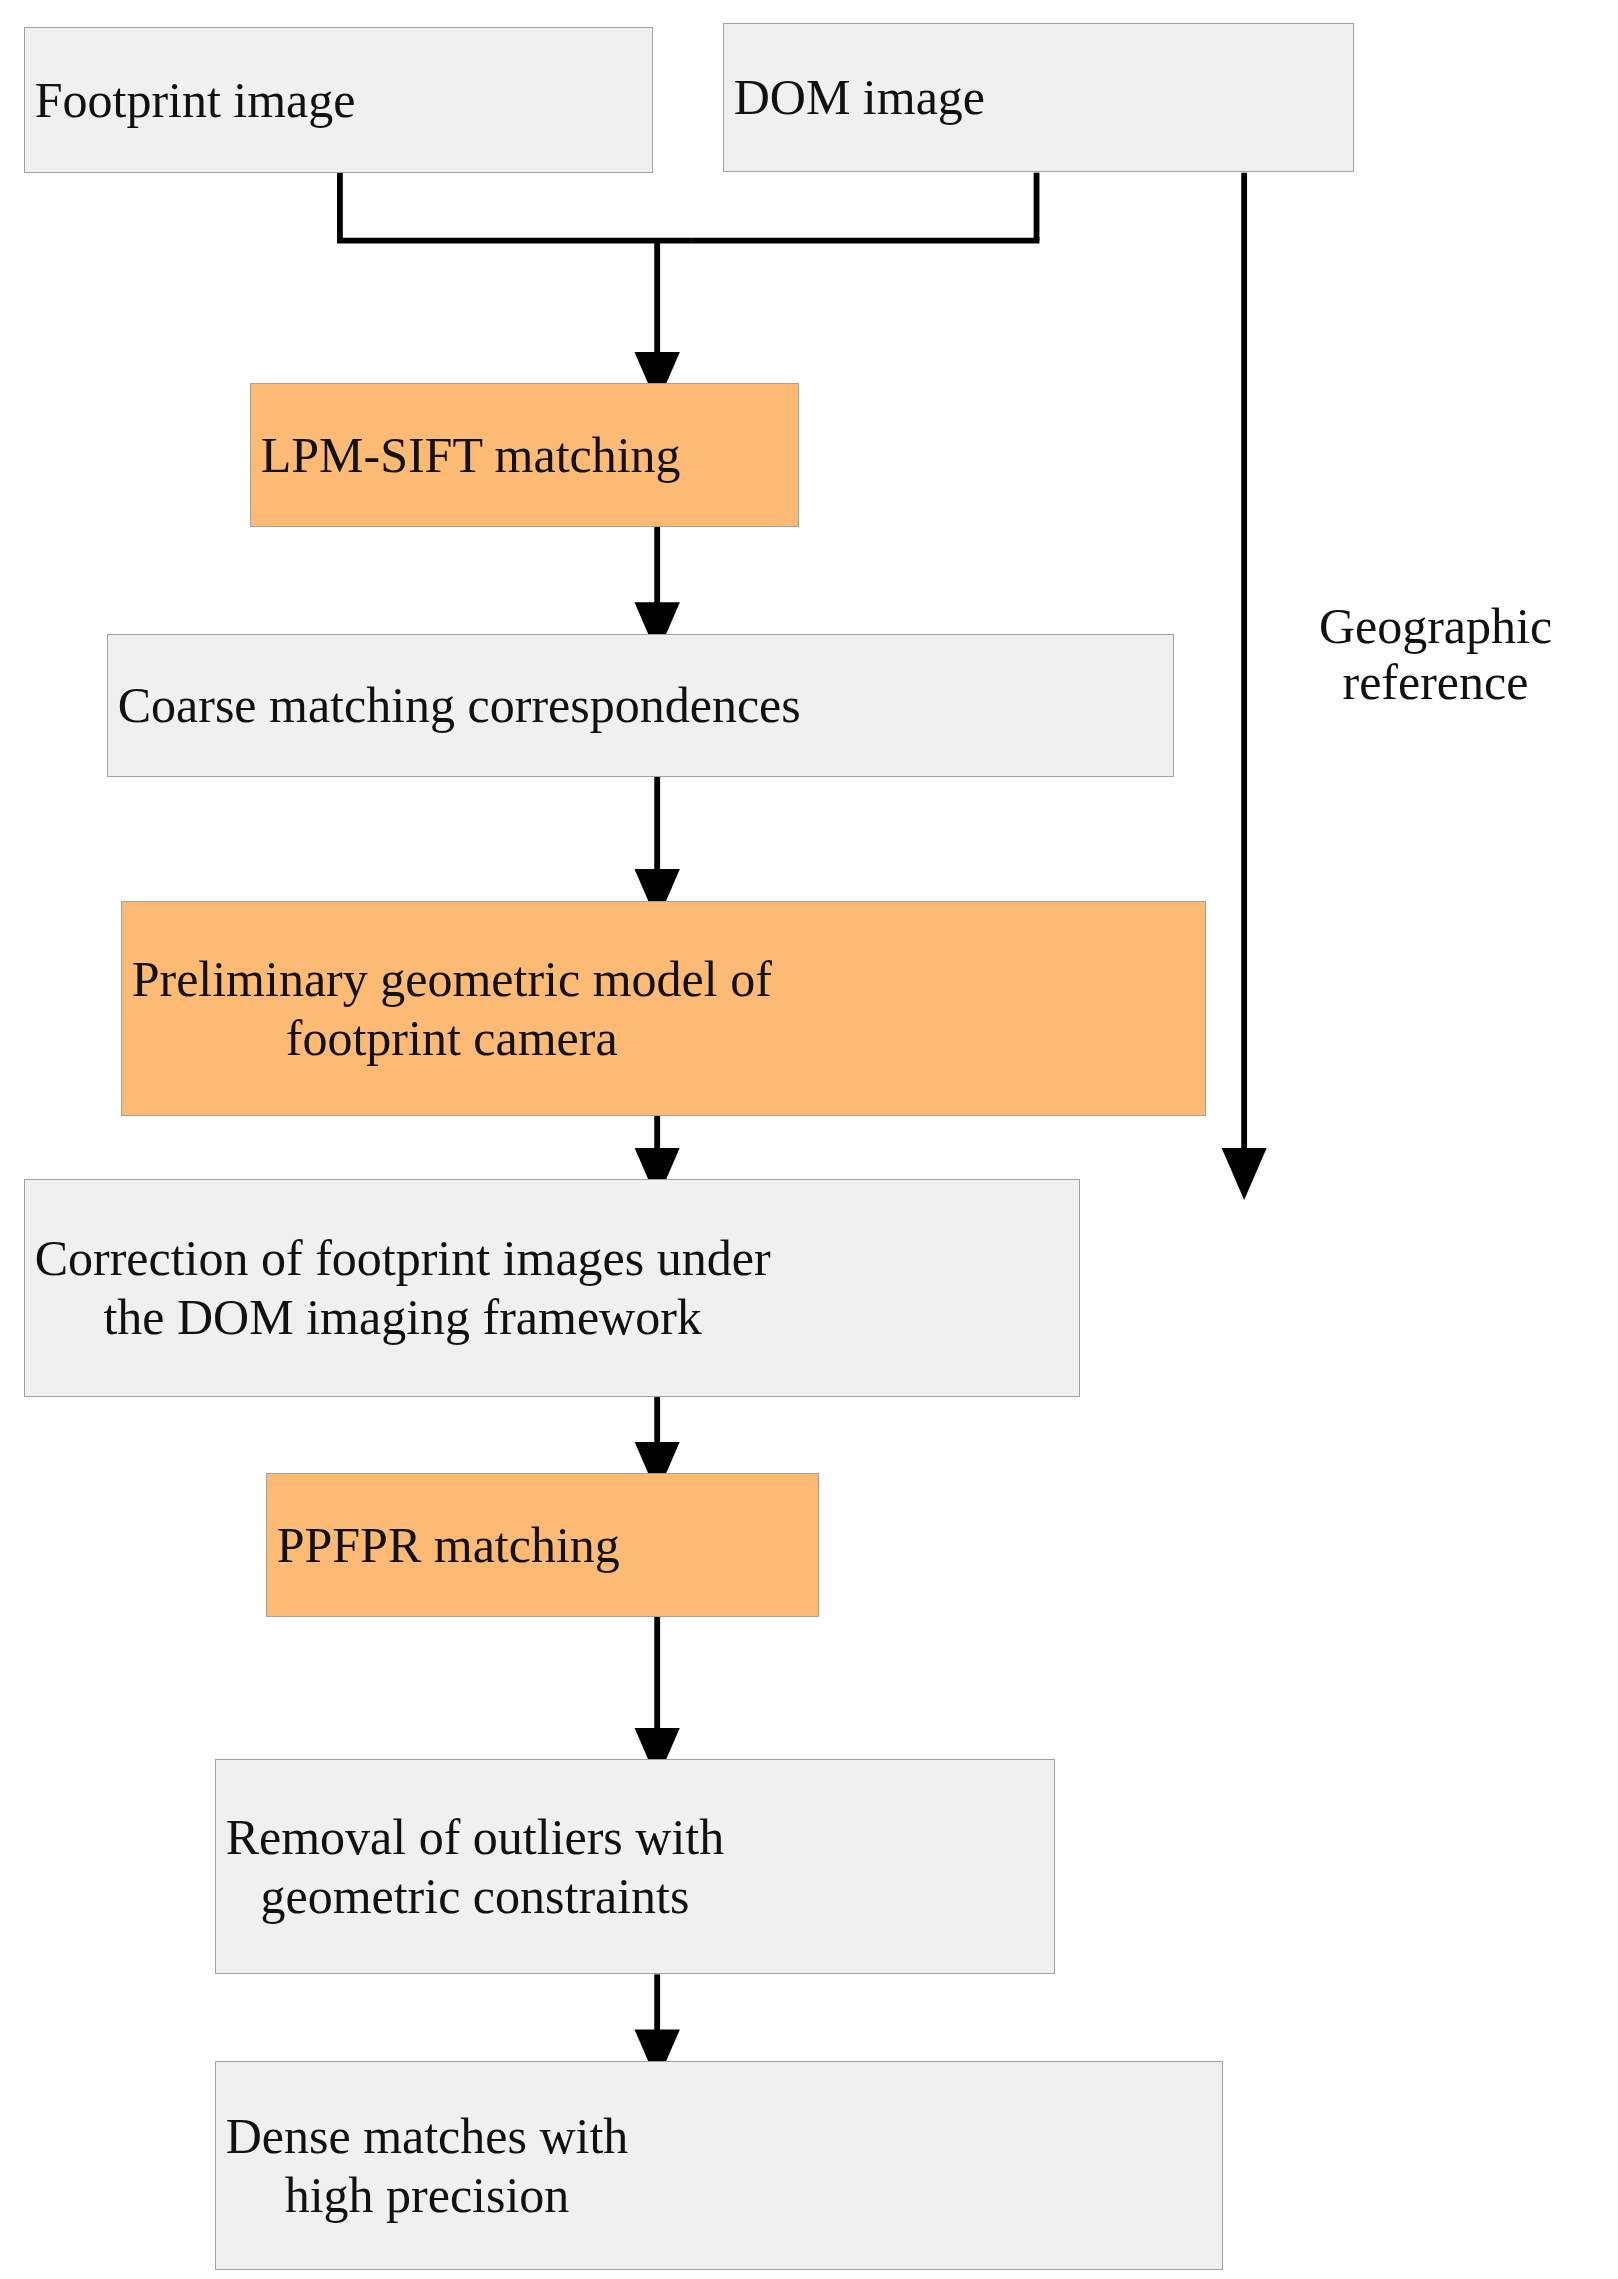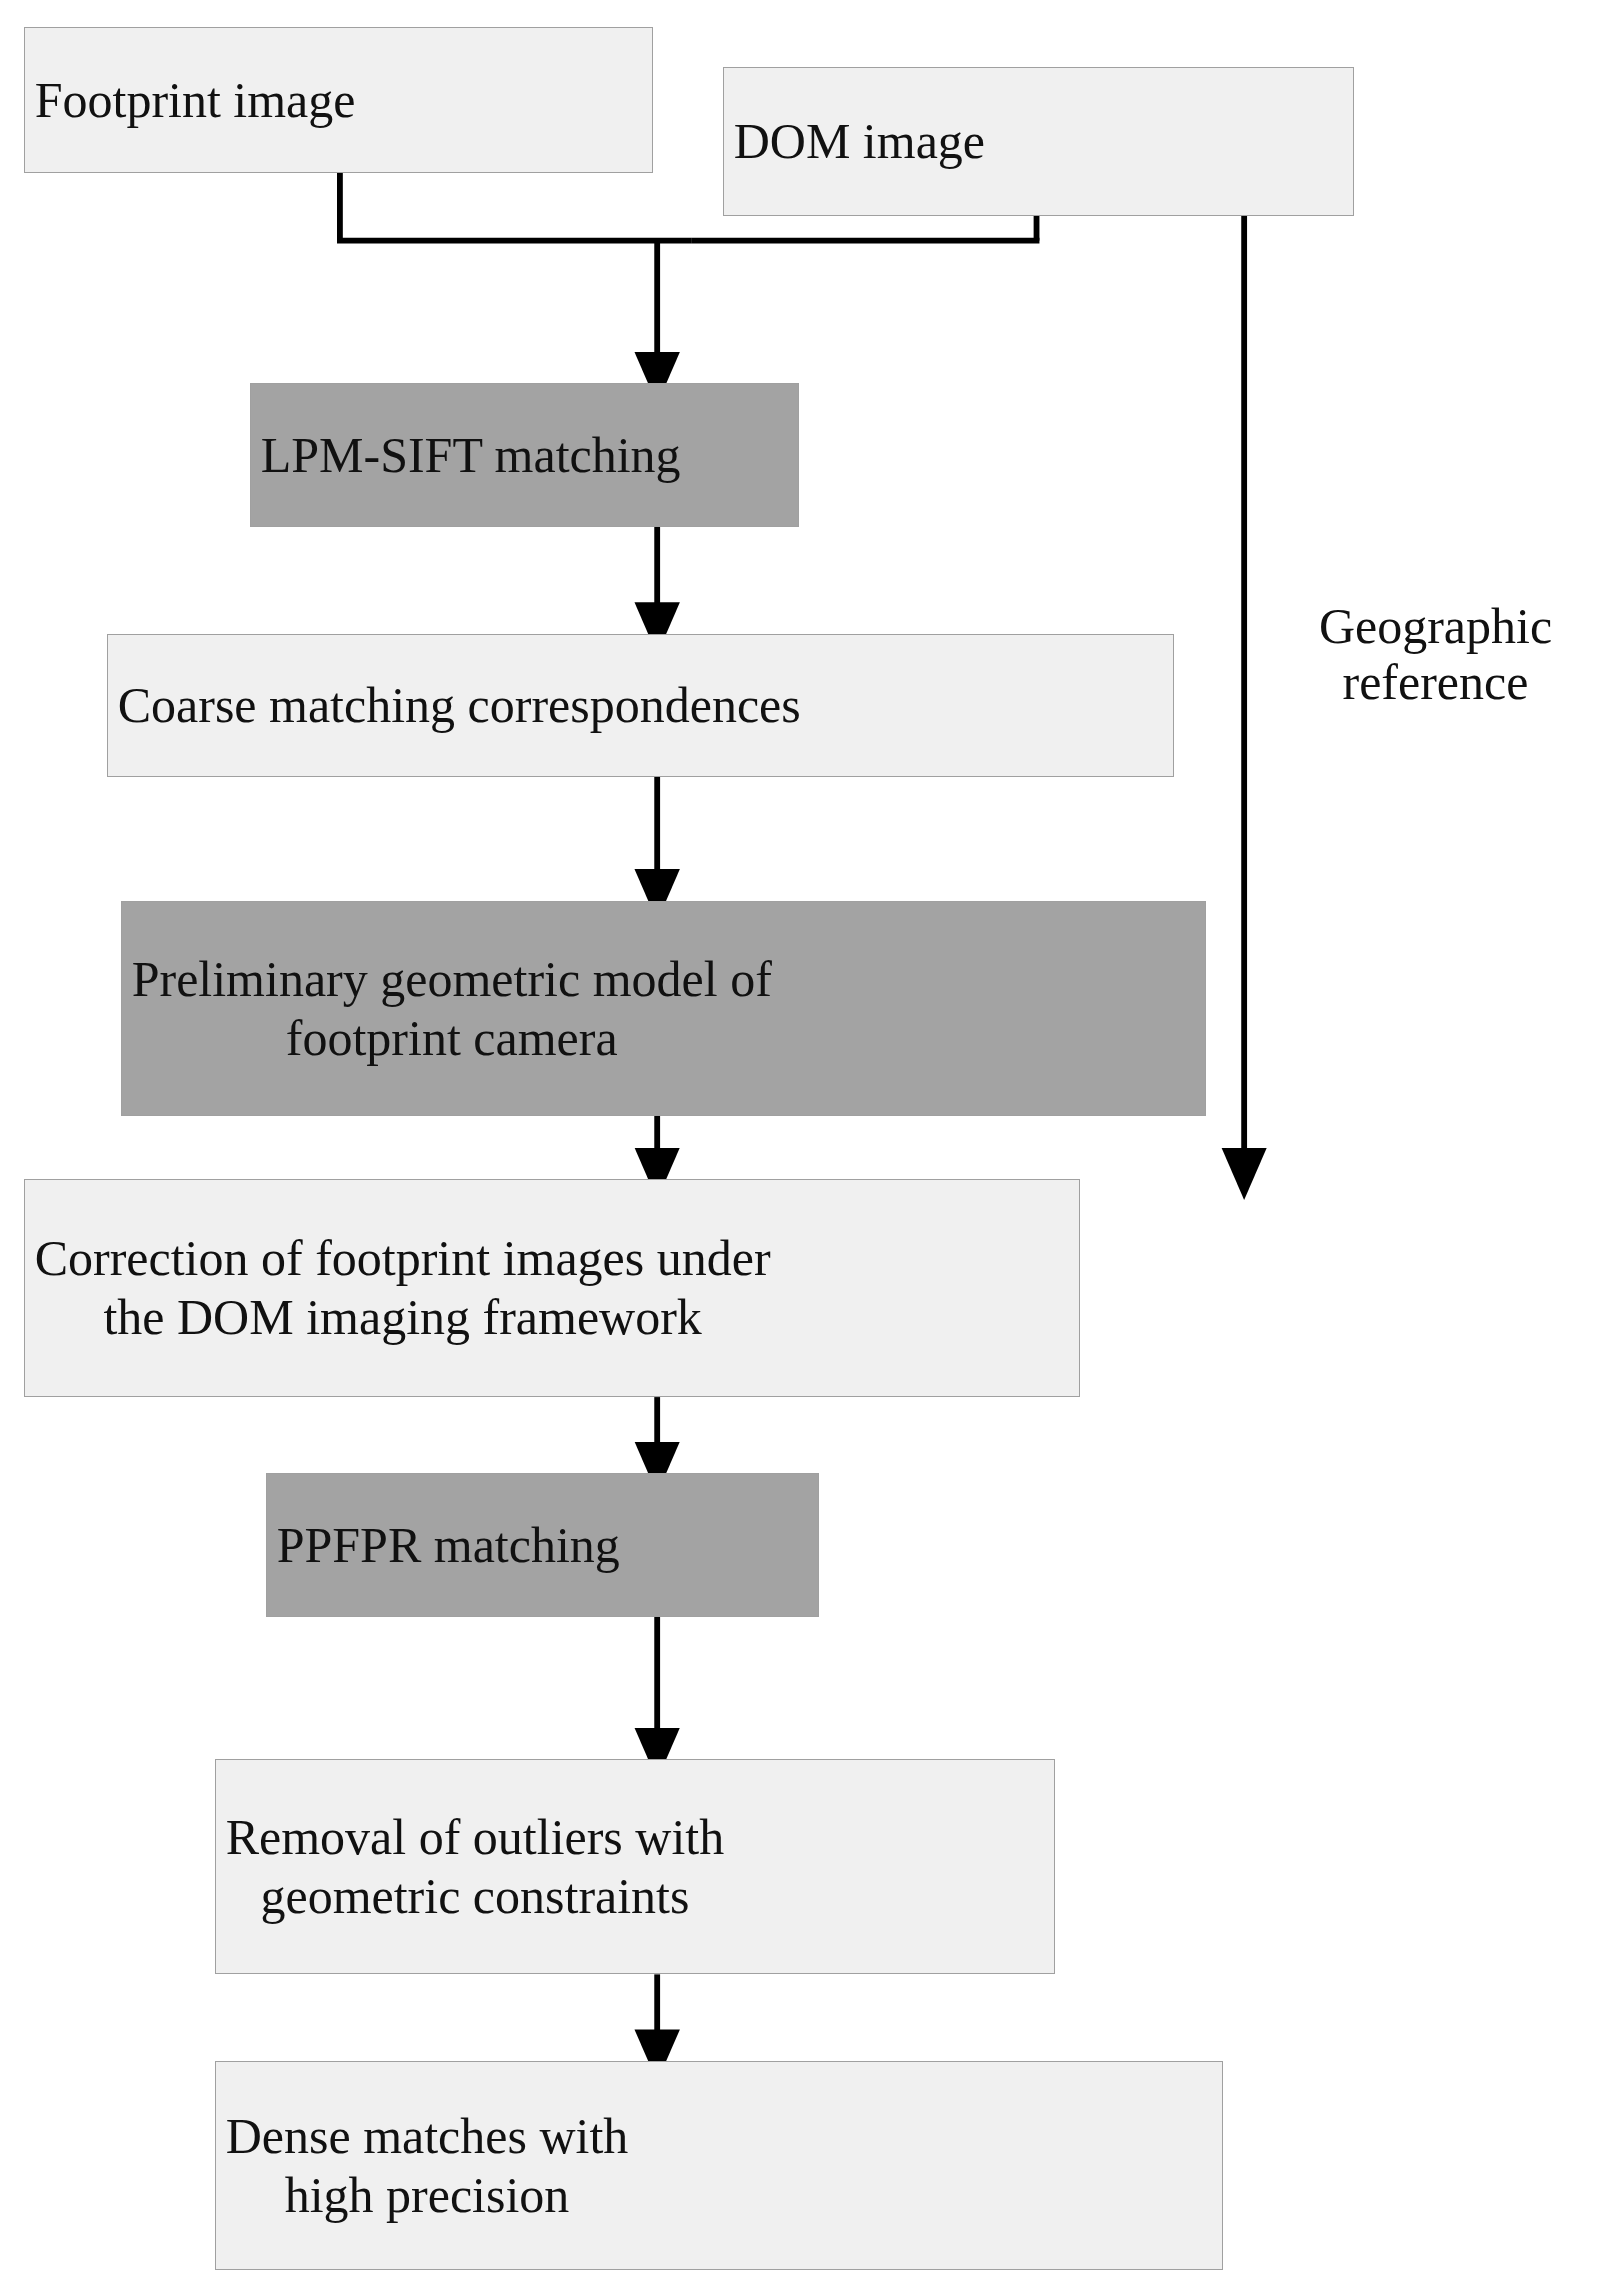--- a/index.html
+++ b/index.html
@@ -30,21 +30,21 @@
     box-sizing: border-box;
     border: 1.9px solid #a0a0a0;
     display: flex;
     align-items: center;
     text-align: center;
     line-height: 1.18;
     color: #111111;
     font-family: "Liberation Serif", "DejaVu Serif", serif;
   }
   .node.fill-grey  { background: #f0f0f0; }
-  .node.fill-blue  { background: #a3a3a3; }
+  .node.fill-blue  { background: #fdba74; }
   .node .node-label {
     display: block;
     padding: 0 9.7px;
     white-space: pre-line;
     font-size: 50px;
   }
   .edge-label {
     position: absolute;
     color: #111111;
     font-family: "Liberation Serif", "DejaVu Serif", serif;
@@ -106,21 +106,21 @@
 
     <g>
       <line x1="677" y1="2035" x2="677" y2="2117" stroke="#000000" stroke-width="6" marker-end="url(#arrowhead)"></line>
     </g>
   </svg>
 
   <div class="node fill-grey" style="left: 24px; top: 27px; width: 629px; height: 146px;">
     <span class="node-label">Footprint image</span>
   </div>
 
-  <div class="node fill-grey" style="left: 723px; top: 23px; width: 631px; height: 149px; margin-top: 44px;">
+  <div class="node fill-grey" style="left: 723px; top: 23px; width: 631px; height: 149px;">
     <span class="node-label">DOM image</span>
   </div>
 
   <div class="node fill-blue" style="left: 250px; top: 383px; width: 549px; height: 144px;">
     <span class="node-label">LPM-SIFT matching</span>
   </div>
 
   <div class="node fill-grey" style="left: 107px; top: 634px; width: 1067px; height: 143px;">
     <span class="node-label">Coarse matching correspondences</span>
   </div>

